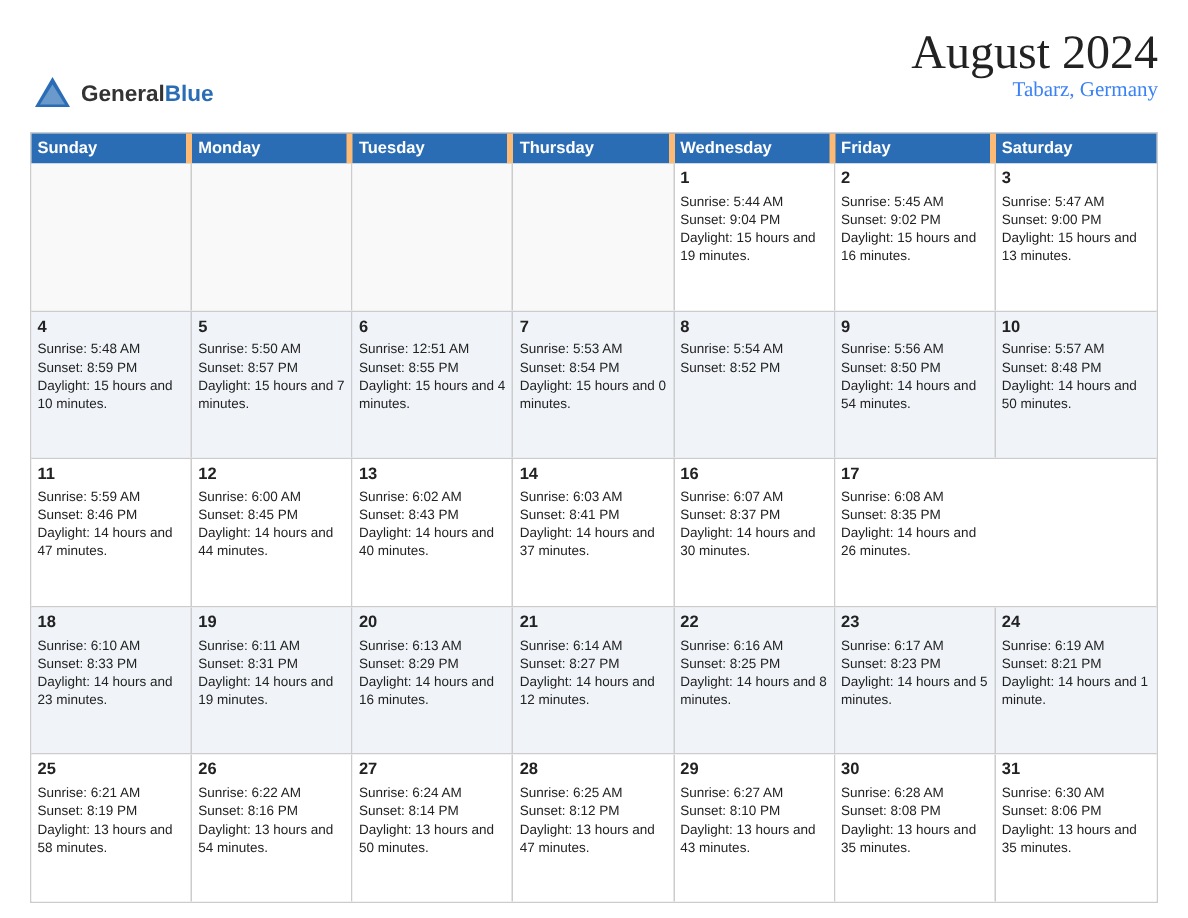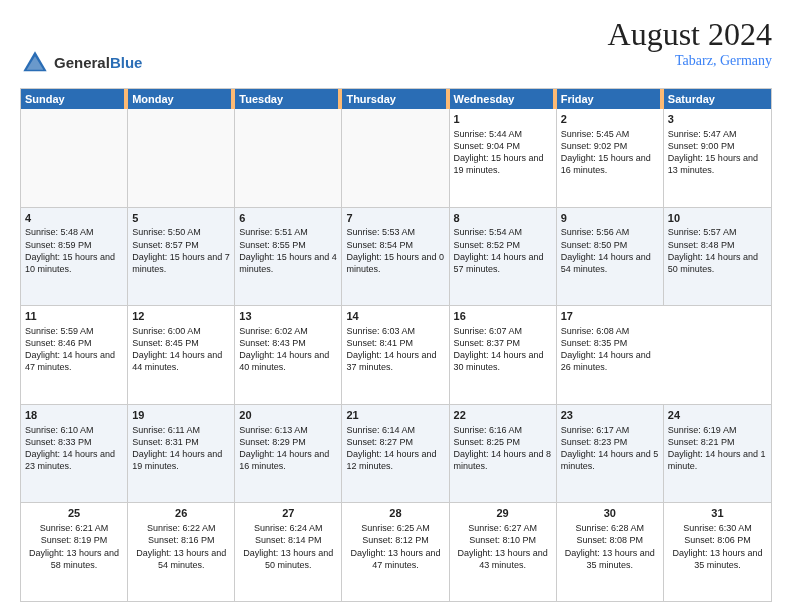--- a/index.html
+++ b/index.html
@@ -77,21 +77,21 @@
       flex: 1;
       display: flex;
       flex-direction: column;
     }
     .cal-row {
       display: grid;
       grid-template-columns: repeat(7, 1fr);
       flex: 1;
       border-bottom: 1px solid #ccc;
     }
-    .cal-row:last-child { border-bottom: none; text-align: center; }
+    .cal-row:last-child { border-bottom: none; }
     .cal-cell {
       border-right: 1px solid #ccc;
       padding: 3px 4px;
       font-size: 9px;
       color: #222;
       line-height: 1.35;
       background: #fff;
     }
     .cal-cell:last-child { border-right: none; }
     .cal-cell.empty { background: #f9f9f9; }
@@ -139,23 +139,23 @@
           <div class="cal-cell empty"></div>
           <div class="cal-cell empty"></div>
           <div class="cal-cell empty"></div>
           <div class="cal-cell"><span class="day-num">1</span><span>Sunrise: 5:44 AM</span><br><span>Sunset: 9:04 PM</span><br><span>Daylight: 15 hours and 19 minutes.</span></div>
           <div class="cal-cell"><span class="day-num">2</span><span>Sunrise: 5:45 AM</span><br><span>Sunset: 9:02 PM</span><br><span>Daylight: 15 hours and 16 minutes.</span></div>
           <div class="cal-cell"><span class="day-num">3</span><span>Sunrise: 5:47 AM</span><br><span>Sunset: 9:00 PM</span><br><span>Daylight: 15 hours and 13 minutes.</span></div>
         </div>
         <div class="cal-row">
           <div class="cal-cell alt-row"><span class="day-num">4</span><span>Sunrise: 5:48 AM</span><br><span>Sunset: 8:59 PM</span><br><span>Daylight: 15 hours and 10 minutes.</span></div>
           <div class="cal-cell alt-row"><span class="day-num">5</span><span>Sunrise: 5:50 AM</span><br><span>Sunset: 8:57 PM</span><br><span>Daylight: 15 hours and 7 minutes.</span></div>
-          <div class="cal-cell alt-row"><span class="day-num">6</span><span>Sunrise: 5:51 AM</span><br><span>Sunset: 8:55 PM</span><br><span>Daylight: 15 hours and 4 minutes.</span></div>
+          <div class="cal-cell alt-row"><span class="day-num">6</span><span>Sunrise: 12:51 AM</span><br><span>Sunset: 8:55 PM</span><br><span>Daylight: 15 hours and 4 minutes.</span></div>
           <div class="cal-cell alt-row"><span class="day-num">7</span><span>Sunrise: 5:53 AM</span><br><span>Sunset: 8:54 PM</span><br><span>Daylight: 15 hours and 0 minutes.</span></div>
-          <div class="cal-cell alt-row"><span class="day-num">8</span><span>Sunrise: 5:54 AM</span><br><span>Sunset: 8:52 PM</span><br><span>Daylight: 14 hours and 57 minutes.</span></div>
+          <div class="cal-cell alt-row"><span class="day-num">8</span><span>Sunrise: 5:54 AM</span><br><span>Sunset: 8:52 PM</span><br></div>
           <div class="cal-cell alt-row"><span class="day-num">9</span><span>Sunrise: 5:56 AM</span><br><span>Sunset: 8:50 PM</span><br><span>Daylight: 14 hours and 54 minutes.</span></div>
           <div class="cal-cell alt-row"><span class="day-num">10</span><span>Sunrise: 5:57 AM</span><br><span>Sunset: 8:48 PM</span><br><span>Daylight: 14 hours and 50 minutes.</span></div>
         </div>
         <div class="cal-row">
           <div class="cal-cell"><span class="day-num">11</span><span>Sunrise: 5:59 AM</span><br><span>Sunset: 8:46 PM</span><br><span>Daylight: 14 hours and 47 minutes.</span></div>
           <div class="cal-cell"><span class="day-num">12</span><span>Sunrise: 6:00 AM</span><br><span>Sunset: 8:45 PM</span><br><span>Daylight: 14 hours and 44 minutes.</span></div>
           <div class="cal-cell"><span class="day-num">13</span><span>Sunrise: 6:02 AM</span><br><span>Sunset: 8:43 PM</span><br><span>Daylight: 14 hours and 40 minutes.</span></div>
           <div class="cal-cell"><span class="day-num">14</span><span>Sunrise: 6:03 AM</span><br><span>Sunset: 8:41 PM</span><br><span>Daylight: 14 hours and 37 minutes.</span></div>
           <div class="cal-cell"><span class="day-num">16</span><span>Sunrise: 6:07 AM</span><br><span>Sunset: 8:37 PM</span><br><span>Daylight: 14 hours and 30 minutes.</span></div>
           <div class="cal-cell"><span class="day-num">17</span><span>Sunrise: 6:08 AM</span><br><span>Sunset: 8:35 PM</span><br><span>Daylight: 14 hours and 26 minutes.</span></div>

